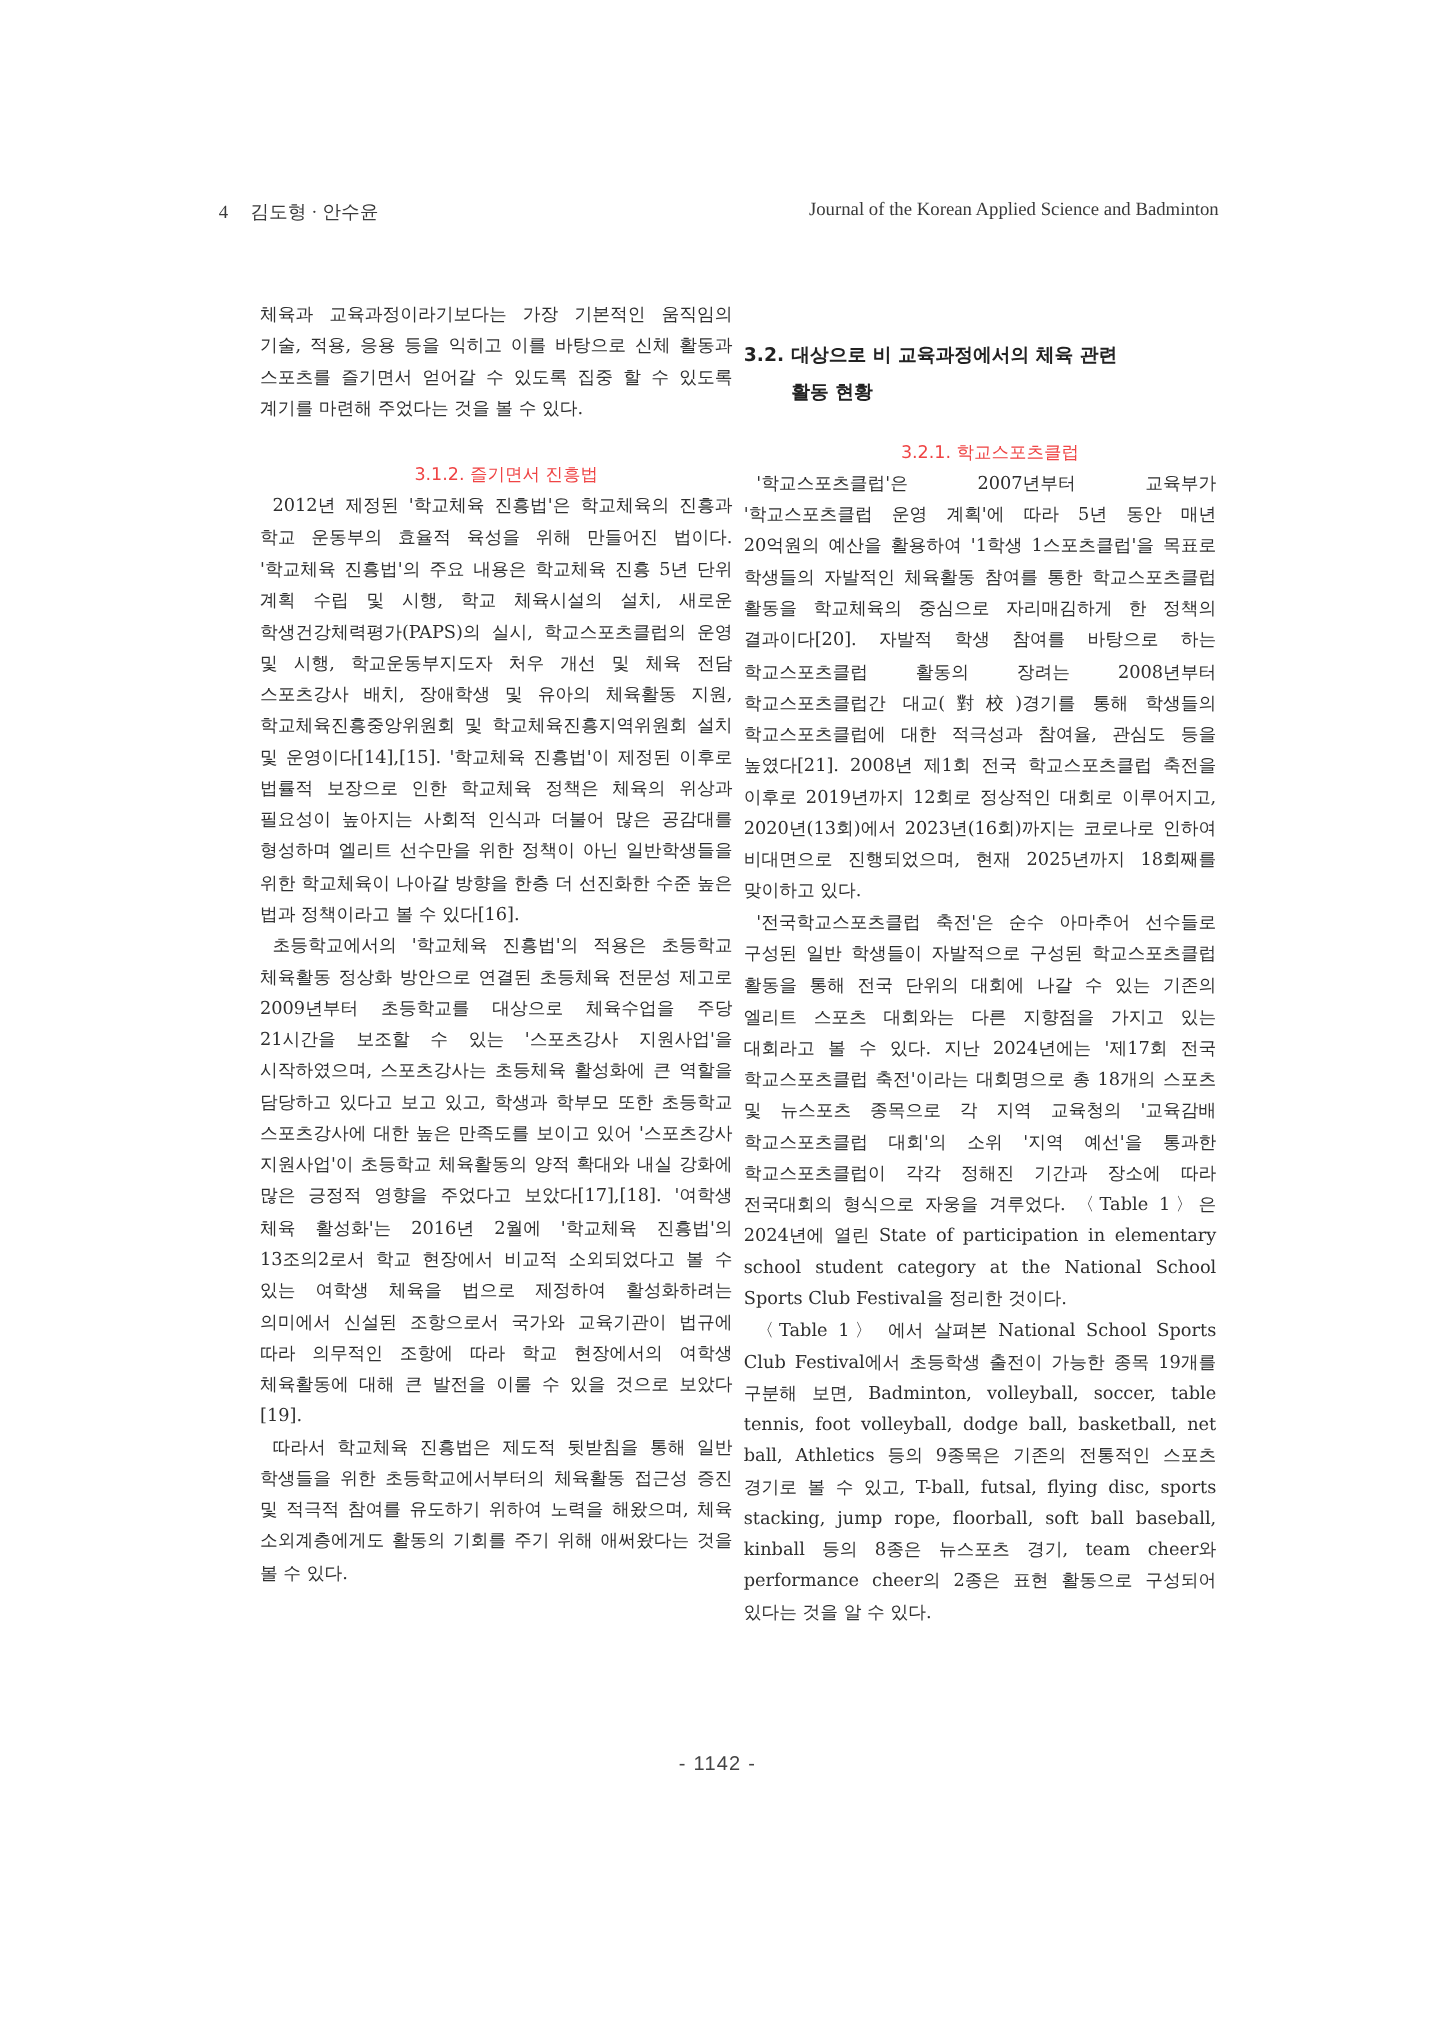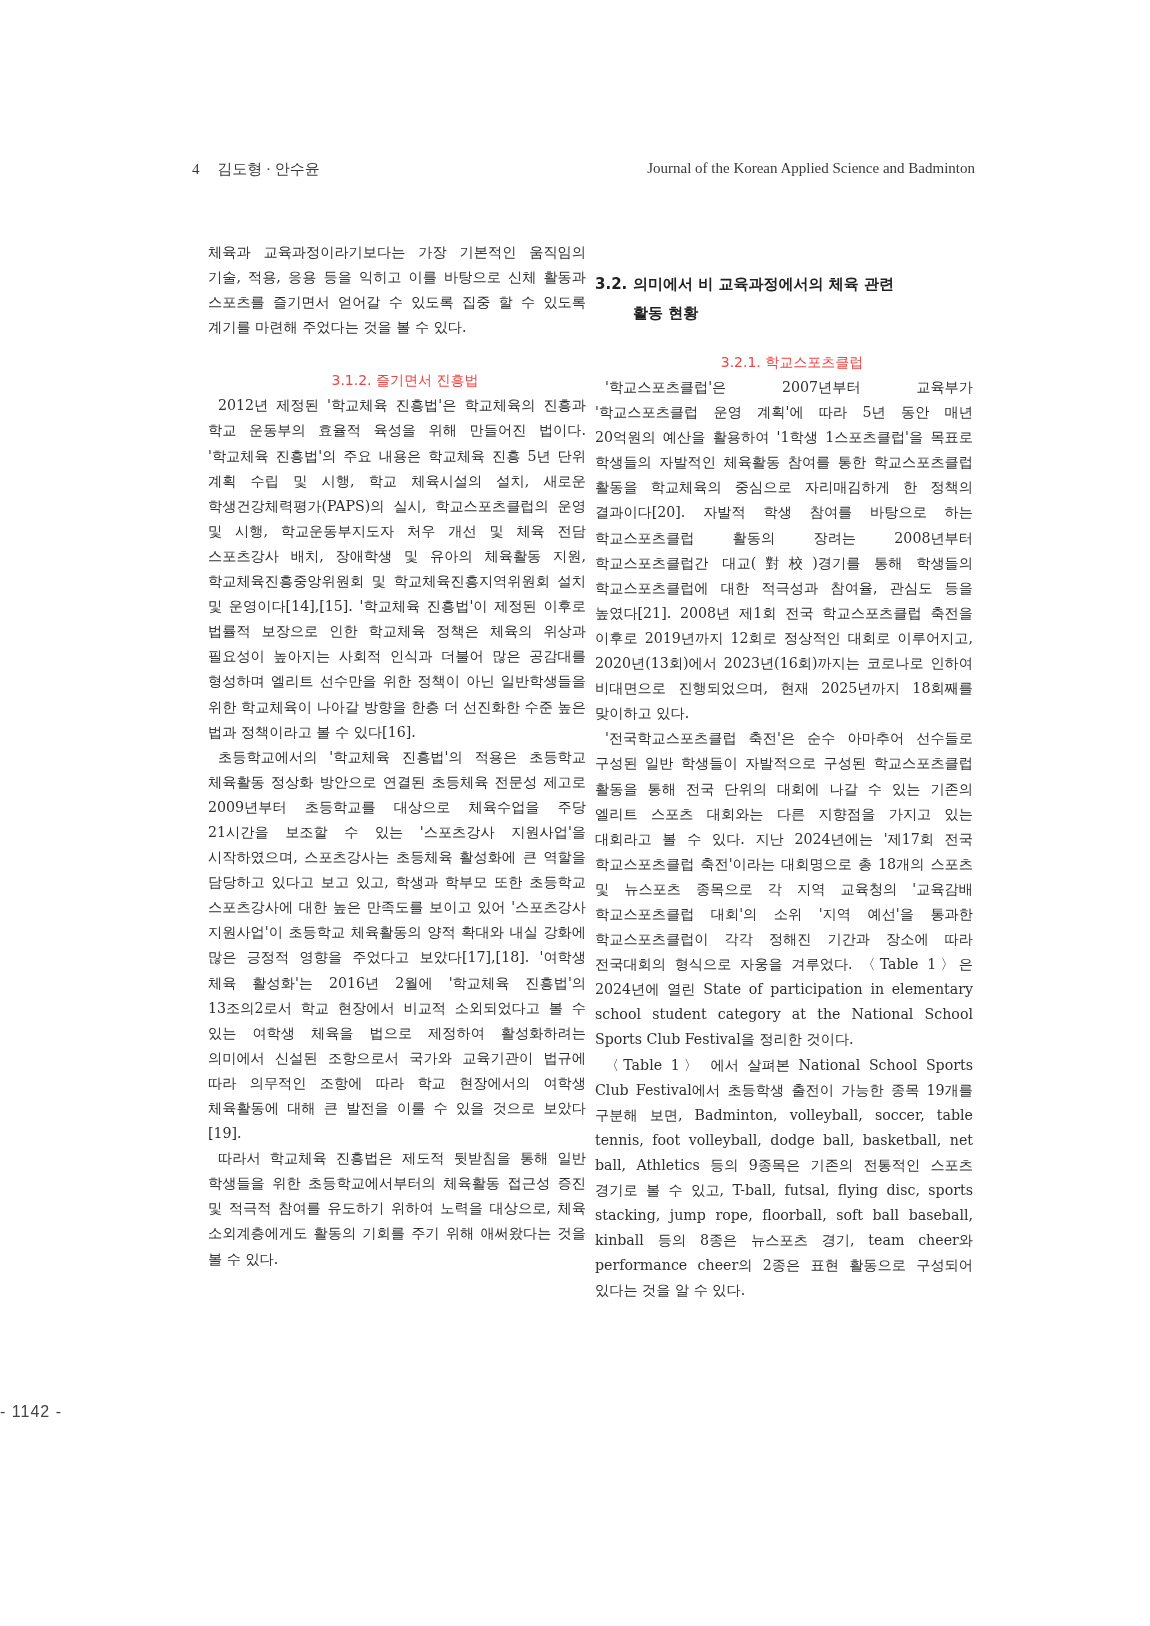--- a/index.html
+++ b/index.html
@@ -1,56 +1,56 @@
 <!DOCTYPE html>
 <html><head>
 <meta charset="utf-8">
 <style>
   html, body { margin:0; padding:0; background:#ffffff; }
   body { width:1150px; height:1626px; position:relative; overflow:hidden; color:#2a2a2a; }
-  .running-head { position:absolute; top:160px; left:192px; right:175px; height:24px; font-family:"Liberation Serif", serif; font-size:15px; color:#3a3a3a; }
+  .running-head { position:absolute; top:160px; left:175px; right:175px; height:24px; font-family:"Liberation Serif", serif; font-size:15px; color:#3a3a3a; }
   .running-head .left { position:absolute; left:0; top:0; }
   .running-head .left .pno { margin-right:14px; }
   .running-head .right { position:absolute; right:0; top:0; }
   .col { position:absolute; top:240px; width:378px; font-family:"DejaVu Serif", serif; font-size:14.2px; line-height:25.1px; color:#2f2f2f; }
   .col.left { left:176px;margin-left:32px; }
   .col.right { left:595px; top:238px; }
   .col p { margin:0; text-align:justify; word-break:keep-all; }
   .col p.indent { text-indent:10px; }
   .sec-head { font-family:"DejaVu Sans", sans-serif; font-weight:bold; font-size:15px; line-height:29px; margin:0; color:#222; }
   .sec-head .num { display:inline-block; width:38px;margin-top:32px; }
   .sec-head .cont { padding-left:38px; display:block; }
   .sub-head { font-family:"DejaVu Sans", sans-serif; font-weight:normal; font-size:14px; line-height:25px; margin:0 0 0 16px; color:#ef4444;text-align:center; }
   .sp1 { height:28px; }
   .sp2 { height:22px; }
-  .footer { position:absolute; top:1403px; left:0; width:1148px; text-align:left; font-family:"Liberation Sans", sans-serif; font-size:16px; color:#444; letter-spacing:1px; }
+  .footer { position:absolute; top:1403px; left:0; width:1148px; text-align:center; font-family:"Liberation Sans", sans-serif; font-size:16px; color:#444; letter-spacing:1px; }
 </style>
 </head>
 <body>
 
 <div class="running-head">
   <div class="left">
     <span class="pno">4</span>
     <span>김도형 · 안수윤</span>
   </div>
   <div class="right">Journal of the Korean Applied Science and Badminton</div>
 </div>
 
 <div class="col left">
   <p>체육과 교육과정이라기보다는 가장 기본적인 움직임의 기술, 적용, 응용 등을 익히고 이를 바탕으로 신체 활동과 스포츠를 즐기면서 얻어갈 수 있도록 집중 할 수 있도록 계기를 마련해 주었다는 것을 볼 수 있다.</p>
   <div class="sp1"></div>
   <h3 class="sub-head">3.1.2. 즐기면서 진흥법</h3>
   <p class="indent">2012년 제정된 '학교체육 진흥법'은 학교체육의 진흥과 학교 운동부의 효율적 육성을 위해 만들어진 법이다. '학교체육 진흥법'의 주요 내용은 학교체육 진흥 5년 단위 계획 수립 및 시행, 학교 체육시설의 설치, 새로운 학생건강체력평가(PAPS)의 실시, 학교스포츠클럽의 운영 및 시행, 학교운동부지도자 처우 개선 및 체육 전담 스포츠강사 배치, 장애학생 및 유아의 체육활동 지원, 학교체육진흥중앙위원회 및 학교체육진흥지역위원회 설치 및 운영이다[14],[15]. '학교체육 진흥법'이 제정된 이후로 법률적 보장으로 인한 학교체육 정책은 체육의 위상과 필요성이 높아지는 사회적 인식과 더불어 많은 공감대를 형성하며 엘리트 선수만을 위한 정책이 아닌 일반학생들을 위한 학교체육이 나아갈 방향을 한층 더 선진화한 수준 높은 법과 정책이라고 볼 수 있다[16].</p>
   <p class="indent">초등학교에서의 '학교체육 진흥법'의 적용은 초등학교 체육활동 정상화 방안으로 연결된 초등체육 전문성 제고로 2009년부터 초등학교를 대상으로 체육수업을 주당 21시간을 보조할 수 있는 '스포츠강사 지원사업'을 시작하였으며, 스포츠강사는 초등체육 활성화에 큰 역할을 담당하고 있다고 보고 있고, 학생과 학부모 또한 초등학교 스포츠강사에 대한 높은 만족도를 보이고 있어 '스포츠강사 지원사업'이 초등학교 체육활동의 양적 확대와 내실 강화에 많은 긍정적 영향을 주었다고 보았다[17],[18]. '여학생 체육 활성화'는 2016년 2월에 '학교체육 진흥법'의 13조의2로서 학교 현장에서 비교적 소외되었다고 볼 수 있는 여학생 체육을 법으로 제정하여 활성화하려는 의미에서 신설된 조항으로서 국가와 교육기관이 법규에 따라 의무적인 조항에 따라 학교 현장에서의 여학생 체육활동에 대해 큰 발전을 이룰 수 있을 것으로 보았다[19].</p>
-  <p class="indent">따라서 학교체육 진흥법은 제도적 뒷받침을 통해 일반 학생들을 위한 초등학교에서부터의 체육활동 접근성 증진 및 적극적 참여를 유도하기 위하여 노력을 대상으로, 체육 소외계층에게도 활동의 기회를 주기 위해 애써왔다는 것을 볼 수 있다.</p>
+  <p class="indent">따라서 학교체육 진흥법은 제도적 뒷받침을 통해 일반 학생들을 위한 초등학교에서부터의 체육활동 접근성 증진 및 적극적 참여를 유도하기 위하여 노력을 해왔으며, 체육 소외계층에게도 활동의 기회를 주기 위해 애써왔다는 것을 볼 수 있다.</p>
 </div>
 
 <div class="col right">
   <h2 class="sec-head">
-    <span class="num">3.2.</span><span>의미에서 비 교육과정에서의 체육 관련</span>
+    <span class="num">3.2.</span><span>대상으로 비 교육과정에서의 체육 관련</span>
     <span class="cont">활동 현황</span>
   </h2>
   <div class="sp2"></div>
   <h3 class="sub-head">3.2.1. 학교스포츠클럽</h3>
   <p class="indent">'학교스포츠클럽'은 2007년부터 교육부가 '학교스포츠클럽 운영 계획'에 따라 5년 동안 매년 20억원의 예산을 활용하여 '1학생 1스포츠클럽'을 목표로 학생들의 자발적인 체육활동 참여를 통한 학교스포츠클럽 활동을 학교체육의 중심으로 자리매김하게 한 정책의 결과이다[20]. 자발적 학생 참여를 바탕으로 하는 학교스포츠클럽 활동의 장려는 2008년부터 학교스포츠클럽간 대교(對校)경기를 통해 학생들의 학교스포츠클럽에 대한 적극성과 참여율, 관심도 등을 높였다[21]. 2008년 제1회 전국 학교스포츠클럽 축전을 이후로 2019년까지 12회로 정상적인 대회로 이루어지고, 2020년(13회)에서 2023년(16회)까지는 코로나로 인하여 비대면으로 진행되었으며, 현재 2025년까지 18회째를 맞이하고 있다.</p>
   <p class="indent">'전국학교스포츠클럽 축전'은 순수 아마추어 선수들로 구성된 일반 학생들이 자발적으로 구성된 학교스포츠클럽 활동을 통해 전국 단위의 대회에 나갈 수 있는 기존의 엘리트 스포츠 대회와는 다른 지향점을 가지고 있는 대회라고 볼 수 있다. 지난 2024년에는 '제17회 전국 학교스포츠클럽 축전'이라는 대회명으로 총 18개의 스포츠 및 뉴스포츠 종목으로 각 지역 교육청의 '교육감배 학교스포츠클럽 대회'의 소위 '지역 예선'을 통과한 학교스포츠클럽이 각각 정해진 기간과 장소에 따라 전국대회의 형식으로 자웅을 겨루었다. 〈Table 1〉은 2024년에 열린 State of participation in elementary school student category at the National School Sports Club Festival을 정리한 것이다.</p>
   <p class="indent">〈Table 1〉 에서 살펴본 National School Sports Club Festival에서 초등학생 출전이 가능한 종목 19개를 구분해 보면, Badminton, volleyball, soccer, table tennis, foot volleyball, dodge ball, basketball, net ball, Athletics 등의 9종목은 기존의 전통적인 스포츠 경기로 볼 수 있고, T-ball, futsal, flying disc, sports stacking, jump rope, floorball, soft ball baseball, kinball 등의 8종은 뉴스포츠 경기, team cheer와 performance cheer의 2종은 표현 활동으로 구성되어 있다는 것을 알 수 있다.</p>
 </div>
 
 <div class="footer">- 1142 -</div>

